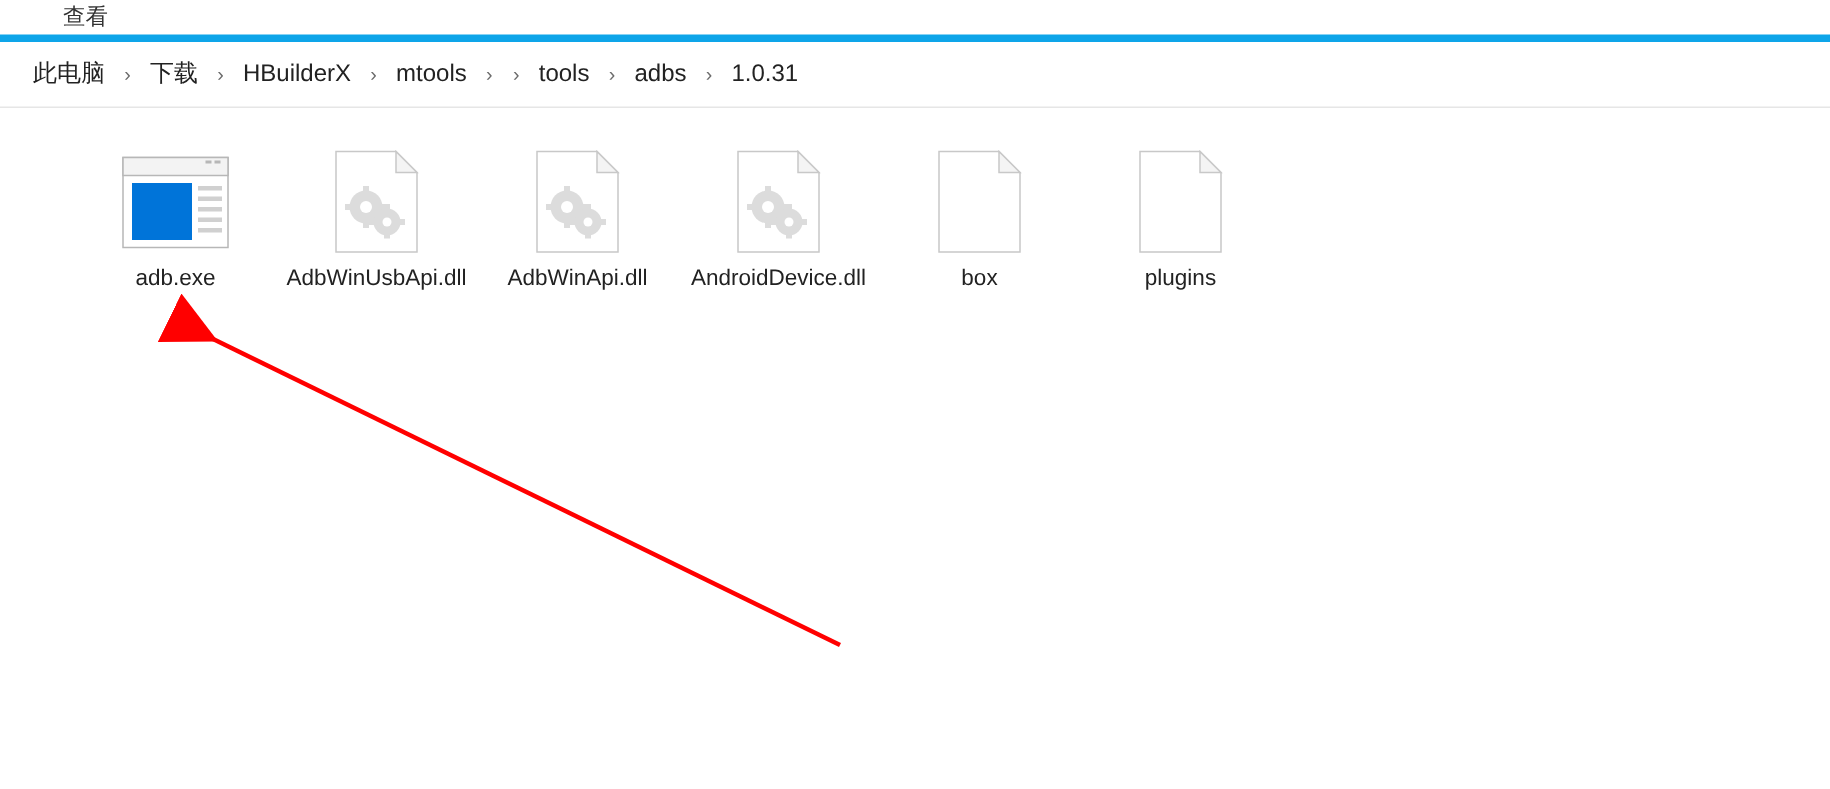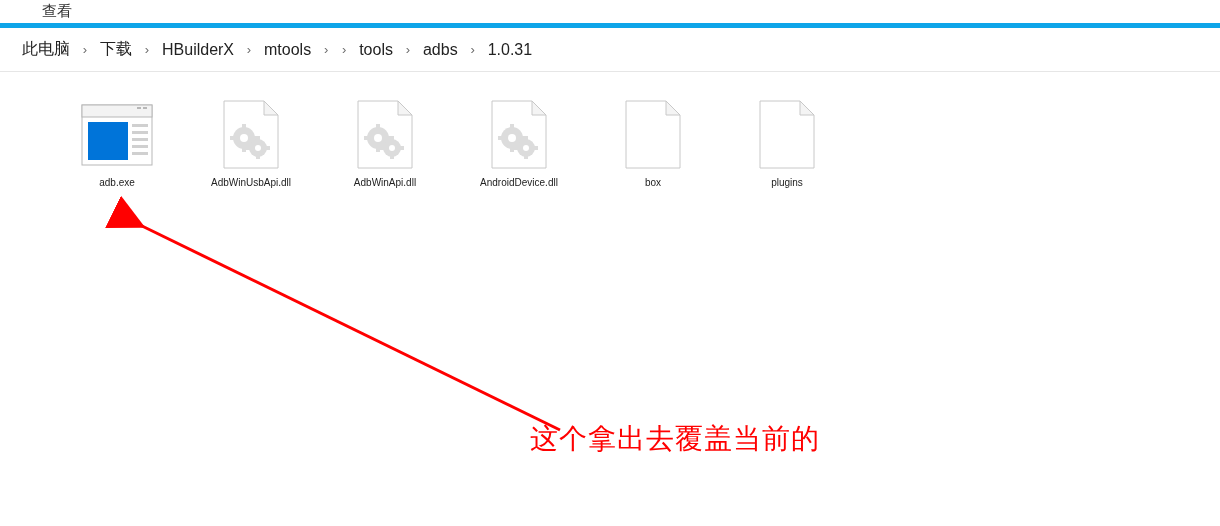--- a/index.html
+++ b/index.html
@@ -36,21 +36,21 @@
     .file-item {
       width:130px; min-height:130px; margin:4px 2px;
       display:flex; flex-direction:column; align-items:center;
       text-align:center; padding:2px 4px 6px; cursor:pointer;
     }
     .file-icon-wrap {
       width:80px; height:70px; display:flex;
       align-items:center; justify-content:center;
     }
     .file-label {
-      margin-top:6px; font-size:10px; line-height:1.3; color:#222;
+      margin-top:6px; font-size:15px; line-height:1.3; color:#222;
       word-break:break-all; max-width:100%;
     }
     
     .anno-layer {
       position:absolute; left:0; top:0; width:100%; height:100%;
       pointer-events:none;
     }
     .anno-text {
       position:absolute; left:530px; top:420px;
       font-size:28px; color:#ff0000; font-weight:500;
@@ -199,14 +199,13 @@
 
 <div class="anno-layer">
   <svg width="1220" height="526" style="position:absolute;left:0;top:0;">
     <defs>
       <marker id="arr" markerWidth="12" markerHeight="12" refX="2" refY="6" orient="auto">
         <path d="M12 0 L0 6 L12 12 Z" fill="#ff0000"></path>
       </marker>
     </defs>
     <line x1="560" y1="430" x2="140" y2="225" stroke="#ff0000" stroke-width="3" marker-end="url(#arr)"></line>
   </svg>
-  <div class="anno-text">这个拿出去覆盖当前的</div>
 </div>
 
 </body></html>

